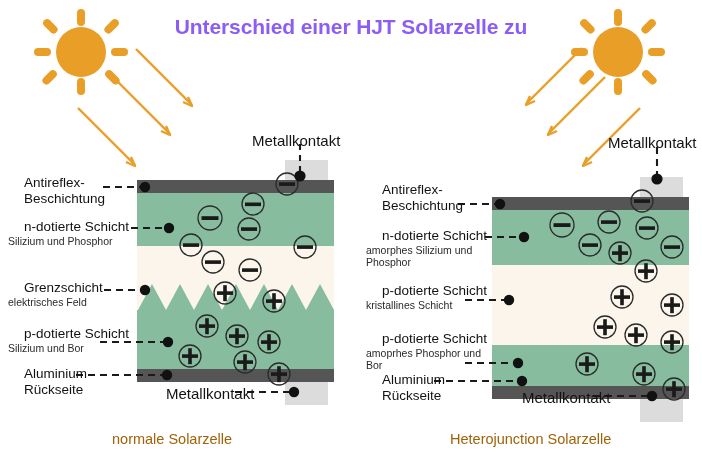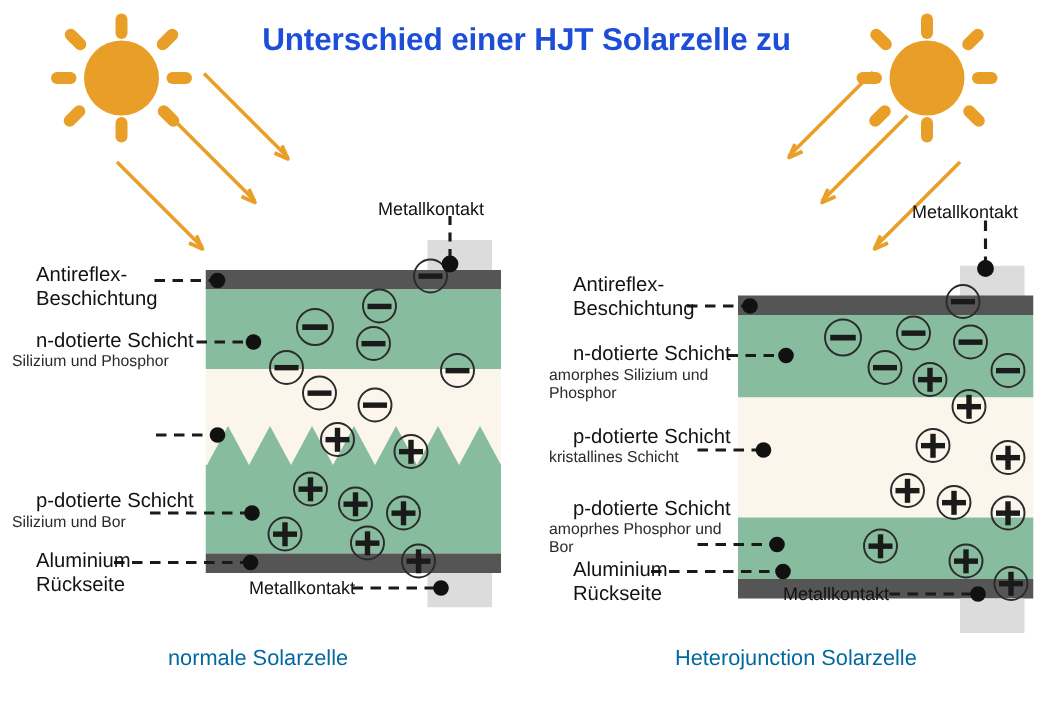--- a/index.html
+++ b/index.html
@@ -16,21 +16,21 @@
 
   
   .title {
     position: absolute;
     left: 151px; top: 14px;
     width: 400px;
     text-align: center;
     font-size: 21px;
     font-weight: bold;
     line-height: 1.22;
-    color: #1d4ed8;
+    color: #8b5cf6;
     letter-spacing: -0.1px;
   }
 
   
   .sun-wrap { position: absolute; }
   .sun-left { left: 8px; top: 2px; width: 190px; height: 170px; }
   .sun-right { left: 520px; top: 0px; width: 185px; height: 175px; }
 
   
   .cell { position: absolute; }
@@ -49,28 +49,28 @@
   .lbl .sub  { font-size: 10.5px; color: #2a2a2a; }
   .lbl.two .main { white-space: normal; }
 
   
   #leaders { position: absolute; left:0; top:0; width:702px; height:468px; pointer-events:none; }
 
   
   .caption {
     position: absolute;
     font-size: 14.5px;
-    color: #0369a1;
+    color: #a16207;
     white-space: nowrap;
   }
   .cap-left  { left: 112px; top: 431px; }
   .cap-right { left: 450px; top: 431px; }
 
   
-  .mk { position:absolute; font-size:12px; color:#121212; white-space:nowrap; }
+  .mk { position:absolute; font-size:15px; color:#121212; white-space:nowrap; }
   .mk-top-left   { left: 252px; top: 132px; }
   .mk-bot-left   { left: 166px; top: 385px; }
   .mk-top-right  { left: 608px; top: 134px; }
   .mk-bot-right  { left: 522px; top: 389px; }
 </style>
 </head>
 <body>
 
 <div id="stage">
 
@@ -369,20 +369,24 @@
   <div class="lbl two" style="left:8px; top:175px; width:95px;">
     <div class="main">Antireflex-</div>
     <div class="main">Beschichtung</div>
   </div>
 
   <div class="lbl" style="left:8px; top:219px;">
     <div class="main">n-dotierte Schicht</div>
     <div class="sub">Silizium und Phosphor</div>
   </div>
 
+  <div class="lbl" style="left:8px; top:280px;">
+    <div class="main">Grenzschicht</div>
+    <div class="sub">elektrisches Feld</div>
+  </div>
 
   <div class="lbl" style="left:8px; top:326px;">
     <div class="main">p-dotierte Schicht</div>
     <div class="sub">Silizium und Bor</div>
   </div>
 
   <div class="lbl two" style="left:8px; top:366px; width:90px;">
     <div class="main">Aluminium</div>
     <div class="main">Rückseite</div>
   </div>

